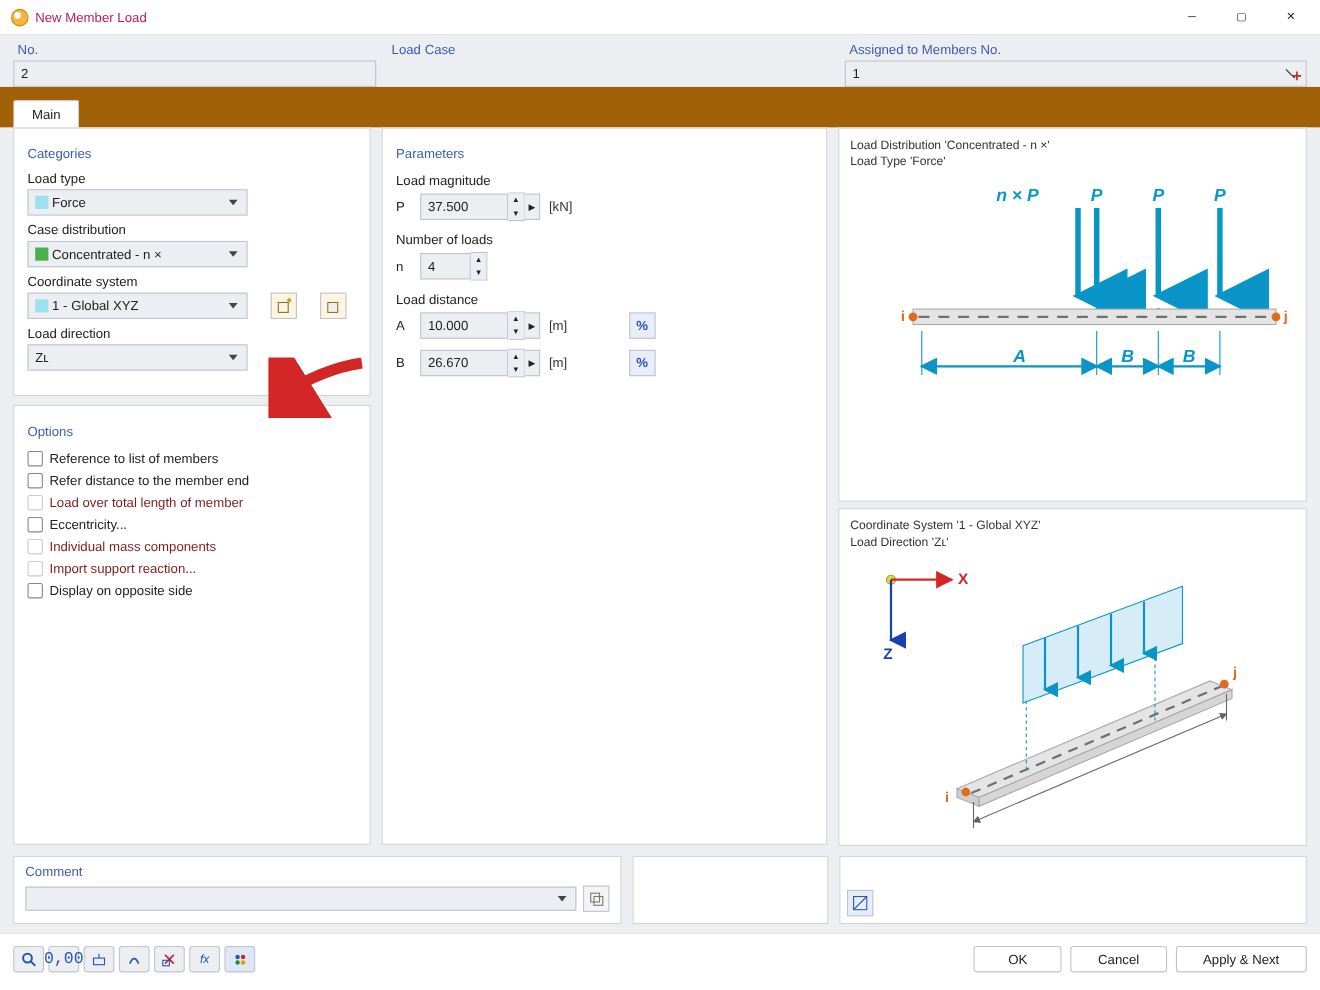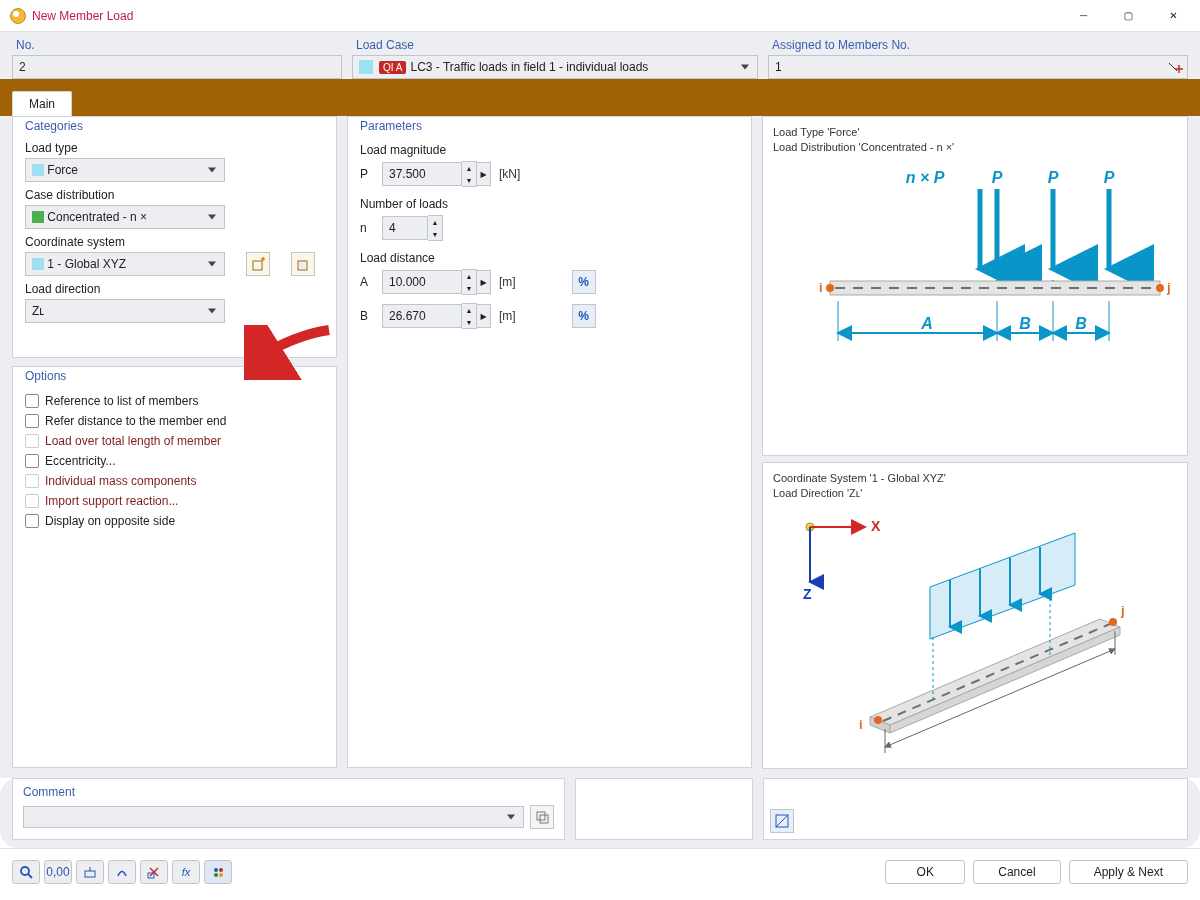--- a/index.html
+++ b/index.html
@@ -29,21 +29,21 @@
   .lc-badge { background:#c62828; color:#fff; font-size:10px; padding:1px 4px; border-radius:2px; }
 
   .crosshair-btn { position:absolute; right:2px; top:20px; width:22px; height:22px; display:flex; align-items:center; justify-content:center; color:#c62828; font-size:14px; }
 
   
   .tabs { background:#a16207; padding:12px 12px 0 12px; }
   .tab { display:inline-block; background:#fff; border:1px solid #d0d3da; border-bottom:none; padding:5px 16px; font-size:12px; border-top-left-radius:2px; border-top-right-radius:2px; }
 
   
   .main { display:flex; gap:10px; padding:0 12px 10px 12px; background:#eceef1; height:662px; }
-  .panel { background:#fff; border:1px solid #d0d3da; padding:2px 12px; }
+  .panel { background:#fff; border:1px solid #d0d3da; padding:16px 12px; }
   .col-left { flex:0 0 325px; display:flex; flex-direction:column; gap:8px; }
   .col-mid  { flex:0 0 405px; }
   .col-right{ flex:1; display:flex; flex-direction:column; gap:6px; }
 
   .section-title { color:#3a5daf; font-size:12px; margin-bottom:8px; }
   .form-row { margin-bottom:6px; }
   .form-label { font-size:12px; margin-bottom:3px; }
   .combo-row { display:flex; align-items:center; gap:21px; }
   .sw { width:12px; height:12px; display:inline-block; }
   .sw.cyan { background:#9de1f0; }
@@ -70,21 +70,21 @@
   
   .preview { background:#fff; border:1px solid #d0d3da; padding:8px 10px; }
   .preview .cap { font-size:11px; color:#333; line-height:1.35; margin-bottom:6px; }
   .preview.top { flex:0 0 340px; }
   .preview.bottom { flex:1; }
 
   
   .red-arrow { position:absolute; left:232px; top:209px; pointer-events:none; }
 
   
-  .comment-row { background:#eceef1; padding:0 12px 8px 12px; display:flex; gap:10px;border-radius:18px; }
+  .comment-row { background:#eceef1; padding:0 12px 8px 12px; display:flex; gap:10px; }
   .comment-panel { background:#fff; border:1px solid #d0d3da; padding:6px 10px 10px 10px; flex:0 0 553px; }
   .blank-panel { background:#fff; border:1px solid #d0d3da; width:178px; }
   .right-btn-panel { flex:1; background:#fff; border:1px solid #d0d3da; display:flex; align-items:flex-end; padding:6px; }
   .comb { display:flex; align-items:center; gap:6px; }
   .comb .combo { flex:1; }
   .sq-btn { width:24px; height:24px; border:1px solid #bfc4cf; background:#f4f4f4; display:flex; align-items:center; justify-content:center; }
 
   
   .footer { height:46px; background:#fff; border-top:1px solid #e0e0e0; display:flex; align-items:center; padding:0 12px; }
   .tool-row { display:flex; gap:4px; }
@@ -116,25 +116,20 @@
 
 <div class="top-band">
   <div class="field small">
     <div class="field-label">No.</div>
     <div class="input">
         <span>2</span>
       </div>
   </div>
   <div class="field">
     <div class="field-label">Load Case</div>
-    <div class="combo loadcase-combo">
-      <span class="lc-swatch"></span>
-      <span class="lc-badge">QI A</span>
-      <span>LC3 - Traffic loads in field 1 - individual loads</span>
-    </div>
   </div>
   <div class="field members">
     <div class="field-label">Assigned to Members No.</div>
     <div class="input">
         <span>1</span>
       </div>
     <div class="crosshair-btn">
       <svg width="16" height="16">
           <path d="M2 2 L10 10" stroke="#333" stroke-width="1"></path>
           <path d="M12 4 L12 12 M8 8 L16 8" stroke="#c62828" stroke-width="1.5"></path>
@@ -303,22 +298,22 @@
         <div class="step">▶</div>
       </div>
       <span class="unit">[m]</span>
       <div class="pct-btn">%</div>
     </div>
   </div>
 
   <div class="col-right">
     <div class="preview top">
       <div class="cap">
+        <div>Load Distribution 'Concentrated - n ×'</div>
         <div>Load Type 'Force'</div>
-        <div>Load Distribution 'Concentrated - n ×'</div>
       </div>
       <svg width="100%" height="230" viewBox="0 0 400 230">
         <defs>
           <marker id="blue-arrow" markerWidth="10" markerHeight="10" refX="5" refY="9" orient="auto">
               <polygon points="0,0 10,0 5,10" fill="#0a95c9"></polygon>
             </marker>
           <marker id="dim-l" markerWidth="8" markerHeight="8" refX="1" refY="4" orient="auto">
               <polygon points="8,0 0,4 8,8" fill="#0a95c9"></polygon>
             </marker>
           <marker id="dim-r" markerWidth="8" markerHeight="8" refX="7" refY="4" orient="auto">
@@ -443,21 +438,21 @@
 
 <div class="footer">
   <div class="tool-row">
     <div class="tbtn">
         <svg width="14" height="14">
           <circle cx="6" cy="6" r="4" fill="none" stroke="#2456b8" stroke-width="1.8"></circle>
           <line x1="9" y1="9" x2="13" y2="13" stroke="#2456b8" stroke-width="1.8"></line>
         </svg>
       </div>
     <div class="tbtn">
-        <span style="font-size:12px;">0,00</span>
+        <span style="font-size:15px;font-family:Liberation Mono, monospace;">0,00</span>
       </div>
     <div class="tbtn">
         <svg width="14" height="14">
           <rect x="2" y="6" width="10" height="6" fill="none" stroke="#2456b8"></rect>
           <line x1="7" y1="2" x2="7" y2="6" stroke="#2456b8"></line>
         </svg>
       </div>
     <div class="tbtn">
         <svg width="14" height="14">
           <path d="M3 11 Q7 2 11 11" fill="none" stroke="#2456b8" stroke-width="1.5"></path>

